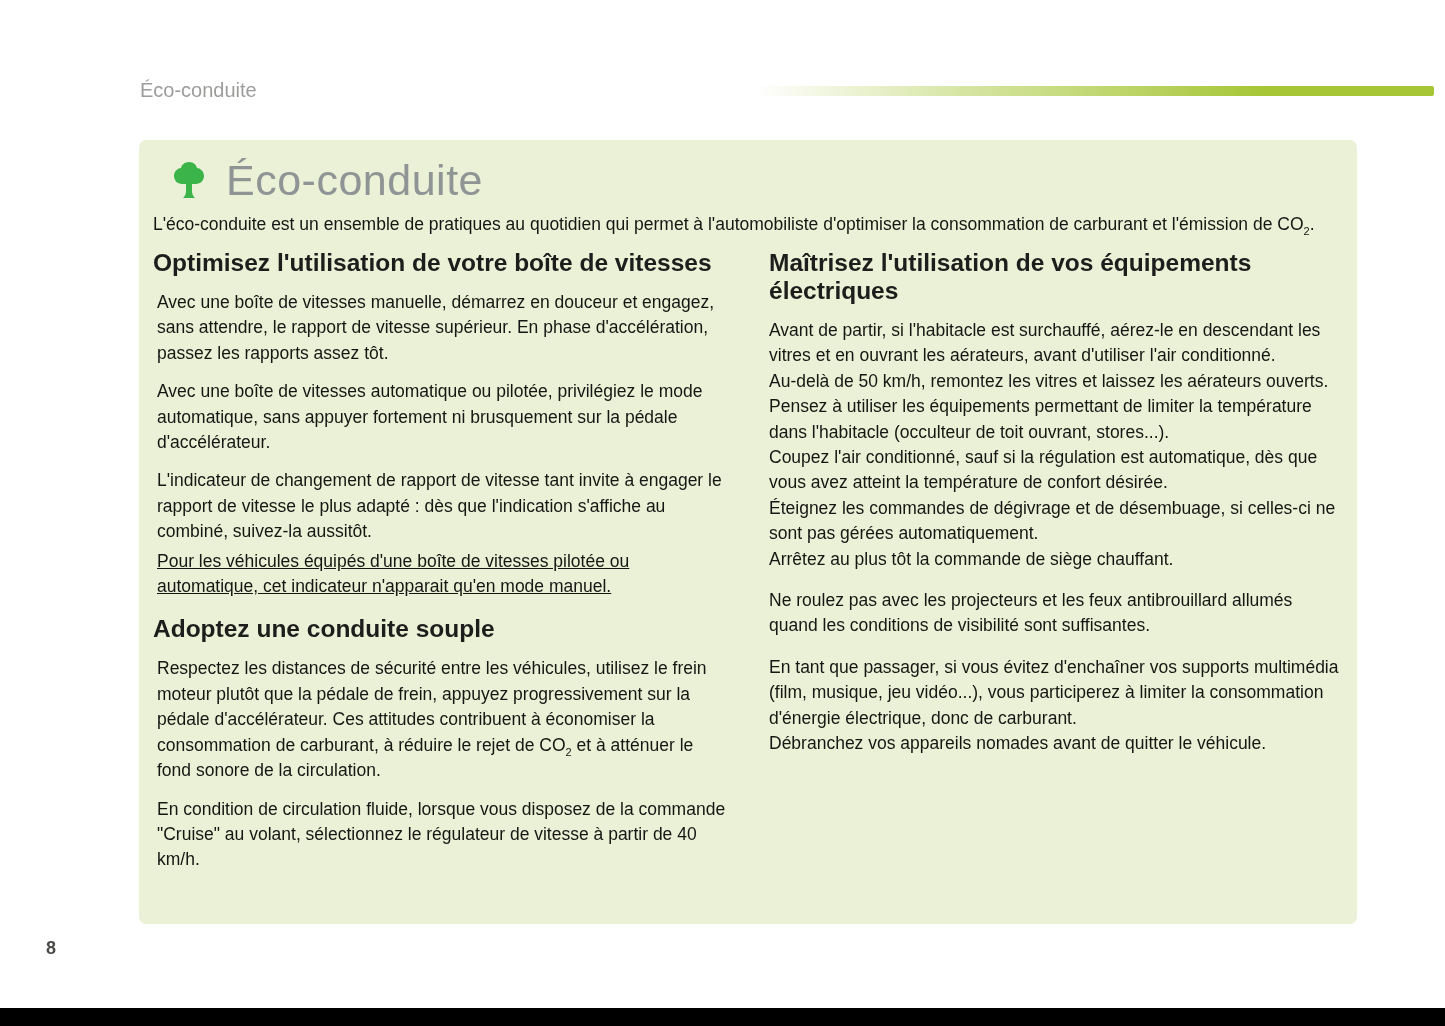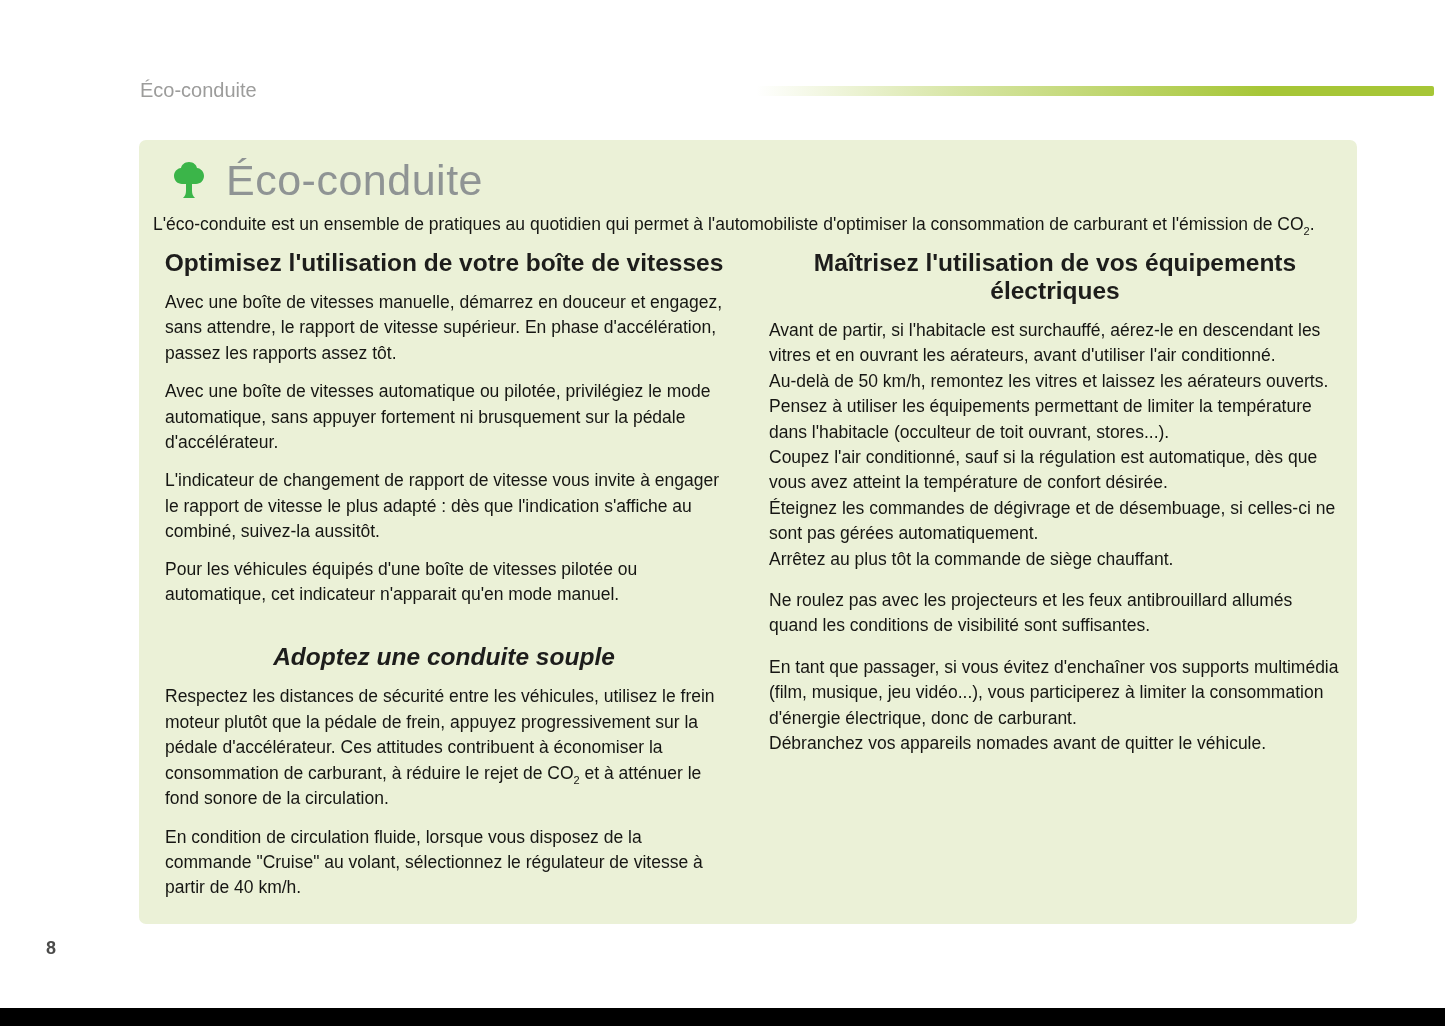--- a/index.html
+++ b/index.html
@@ -76,31 +76,30 @@
   .col { }
   .col-left  { width: 582px; }
   .col-right { width: 572px; }
 
   h2 {
     font-size: 24.5px;
     line-height: 28px;
     font-weight: bold;
     color: #1d1d1b;
     margin: 0 0 13px 0;
-    text-align: center;
   }
-  .h2-later { margin-top: 36px; font-style: italic; }
+  .h2-later { margin-top: 16px; }
 
   .para {
     font-size: 17.5px;
     line-height: 25.4px;
-    margin: 12px;
+    margin: 4px;
   }
   .col-left .para + .para { margin-top: 13px; }
-  .col-left .para.cont { margin-top: 0; }
+  .col-left .para.cont { margin-top: 0; text-decoration: underline; }
   .col-right .para { margin: 0; }
   .col-right .para.blockgap { margin-top: 16px; }
 
   
   .page-number {
     position: absolute;
     left: 46px; top: 938px;
     font-size: 18px;
     font-weight: bold;
     color: #4a4a49;
@@ -132,21 +131,21 @@
     </div>
 
     <p class="intro"><span>L'éco-conduite est un ensemble de pratiques au quotidien qui permet à l'automobiliste d'optimiser la consommation de carburant et l'émission de CO</span><sub>2</sub><span>.</span></p>
 
     <div class="columns">
 
       <div class="col col-left">
         <h2>Optimisez l'utilisation de votre boîte de vitesses</h2>
         <p class="para">Avec une boîte de vitesses manuelle, démarrez en douceur et engagez, sans attendre, le rapport de vitesse supérieur. En phase d'accélération, passez les rapports assez tôt.</p>
         <p class="para">Avec une boîte de vitesses automatique ou pilotée, privilégiez le mode automatique, sans appuyer fortement ni brusquement sur la pédale d'accélérateur.</p>
-        <p class="para">L'indicateur de changement de rapport de vitesse vous invite à engager le rapport de vitesse le plus adapté : dès que l'indication s'affiche au combiné, suivez-la aussitôt.</p>
+        <p class="para">L'indicateur de changement de rapport de vitesse tant invite à engager le rapport de vitesse le plus adapté : dès que l'indication s'affiche au combiné, suivez-la aussitôt.</p>
         <p class="para cont">Pour les véhicules équipés d'une boîte de vitesses pilotée ou automatique, cet indicateur n'apparait qu'en mode manuel.</p>
 
         <h2 class="h2-later">Adoptez une conduite souple</h2>
         <p class="para"><span>Respectez les distances de sécurité entre les véhicules, utilisez le frein moteur plutôt que la pédale de frein, appuyez progressivement sur la pédale d'accélérateur. Ces attitudes contribuent à économiser la consommation de carburant, à réduire le rejet de CO</span><sub>2</sub><span> et à atténuer le fond sonore de la circulation.</span></p>
         <p class="para">En condition de circulation fluide, lorsque vous disposez de la commande "Cruise" au volant, sélectionnez le régulateur de vitesse à partir de 40 km/h.</p>
       </div>
 
       <div class="col col-right">
         <h2>Maîtrisez l'utilisation de vos équipements électriques</h2>
         <p class="para">Avant de partir, si l'habitacle est surchauffé, aérez-le en descendant les vitres et en ouvrant les aérateurs, avant d'utiliser l'air conditionné.</p>

